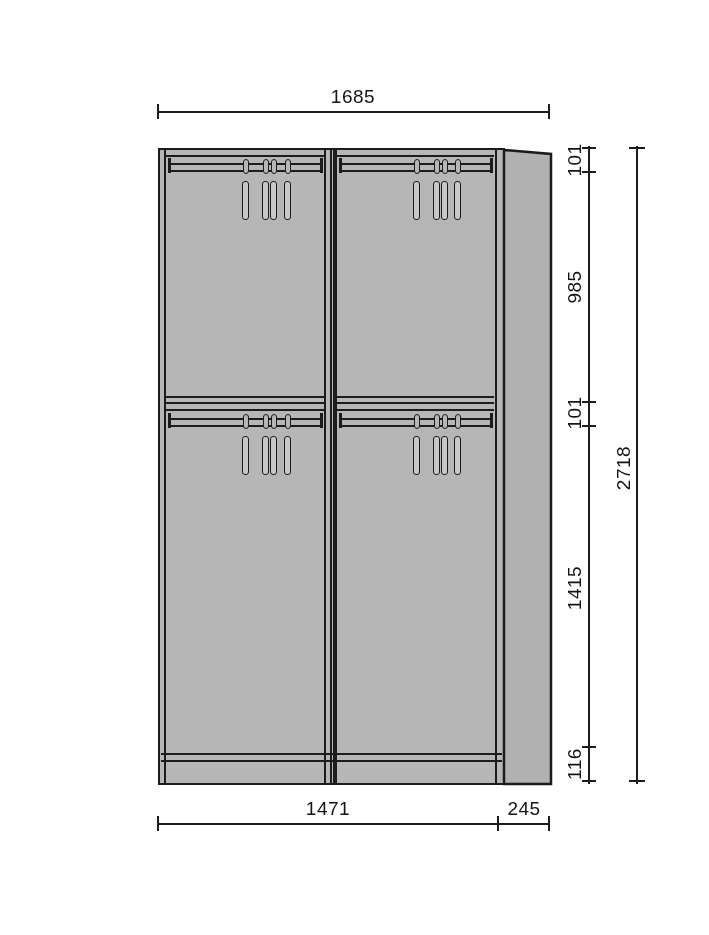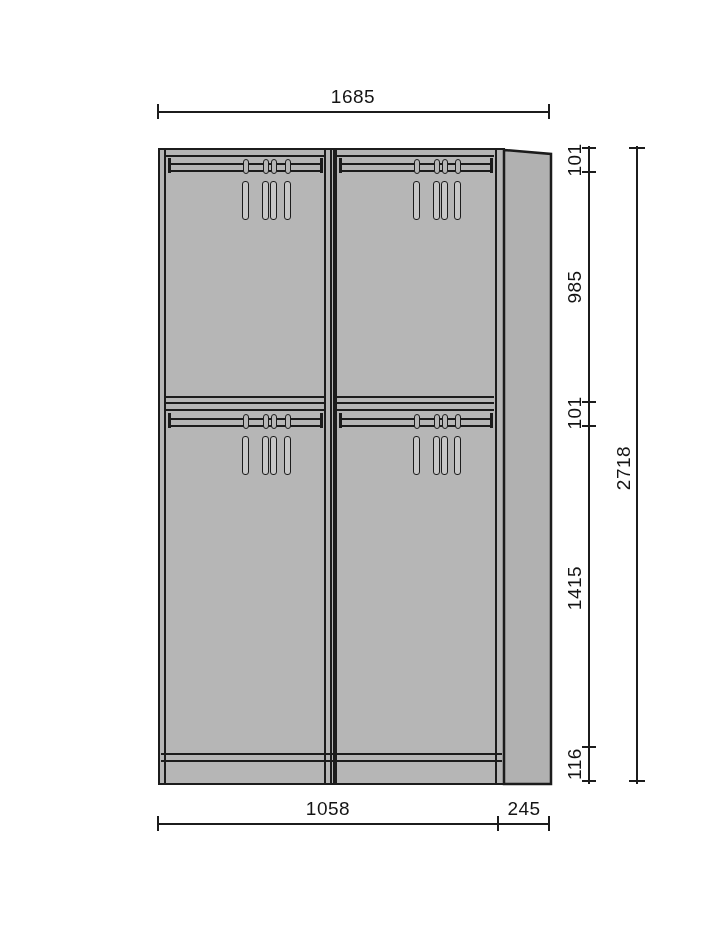--- a/index.html
+++ b/index.html
@@ -131,16 +131,16 @@
 
   <div class="el vline" style="left:636px;top:146px;height:638px"></div>
   <div class="el htick" style="left:629px;top:147px;width:16px"></div>
   <div class="el htick" style="left:629px;top:780px;width:16px"></div>
   <div class="el dimtext rot" style="left:623px;top:468px">2718</div>
 
   <div class="el hline" style="left:158px;top:823px;width:392px"></div>
   <div class="el vtick" style="left:157px;top:816px"></div>
   <div class="el vtick" style="left:497px;top:816px"></div>
   <div class="el vtick" style="left:548px;top:816px"></div>
-  <div class="el dimtext" style="left:278px;top:799px;width:100px">1058</div>
+  <div class="el dimtext" style="left:278px;top:799px;width:100px">1471</div>
   <div class="el dimtext" style="left:484px;top:799px;width:80px">245</div>
 
 </div>
 
 </body></html>

